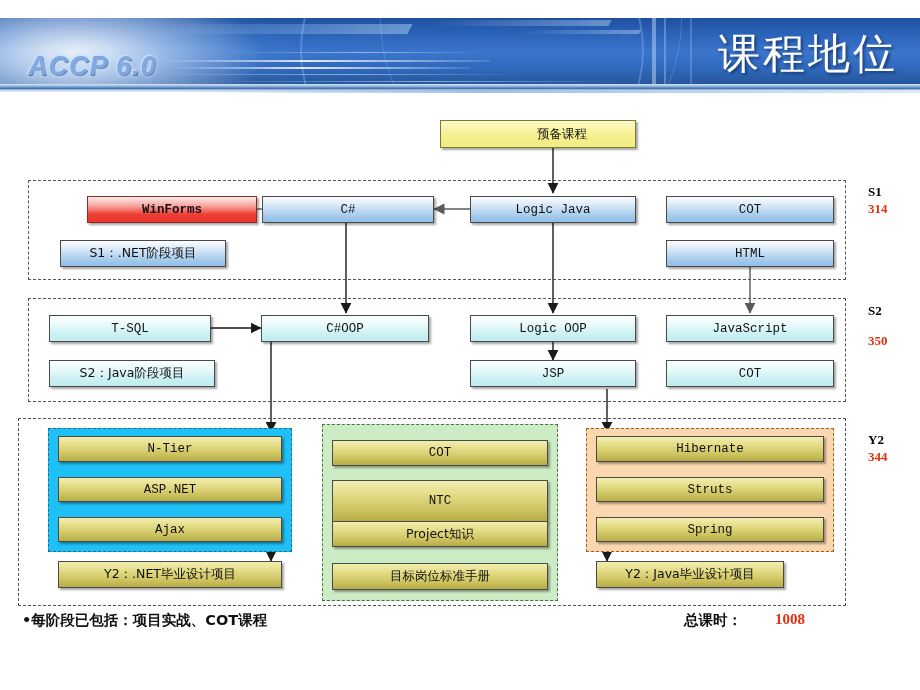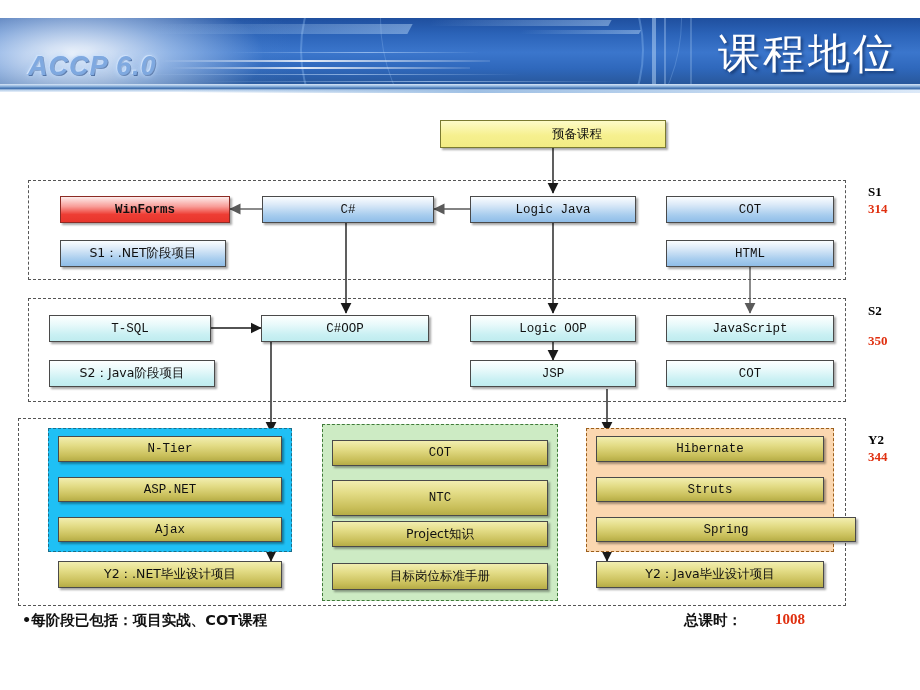--- a/index.html
+++ b/index.html
@@ -86,21 +86,21 @@
     border:1px solid #4a4a4a;
     display:flex;align-items:center;justify-content:center;
     font-family:"Liberation Mono", monospace;
     font-size:12.5px;color:#101010;
     box-shadow:2px 2px 2px rgba(0,0,0,0.35);
     white-space:nowrap;
   }
   .node.cjk{font-family:"DejaVu Sans", sans-serif;font-size:12.5px;}
 
   .n-yellow{background:linear-gradient(180deg,#fdfbc8 0%, #f6f08f 55%, #f2ec84 100%);border-color:#7a7a30;}
-  .n-red{background:linear-gradient(180deg,#fdeceb 0%, #f89d98 38%, #ee3d34 70%, #e8352c 100%);border-color:#8c2b24;font-weight:bold;}
+  .n-red{background:linear-gradient(180deg,#fdeceb 0%, #f89d98 38%, #ee3d34 70%, #e8352c 100%);border-color:#8c2b24;font-weight:bold;margin-left:27px;}
   .n-blue{background:linear-gradient(180deg,#fbfdff 0%, #dceaf8 30%, #a8cdee 72%, #8fbde8 100%);border-color:#4a4a4a;}
   .n-cyan{background:linear-gradient(180deg,#fdffff 0%, #eafafb 32%, #c9f0f3 75%, #bfecef 100%);border-color:#4a4a4a;}
   .n-olive{background:linear-gradient(180deg,#f2eeb0 0%, #e3dc86 35%, #c9bf5a 78%, #b5ac46 100%);border-color:#4a4a4a;}
 
   
   .grp{position:absolute;box-sizing:border-box;}
   .grp-blue{background:#1fc0f5;border:1.5px dashed #1a6f8c;}
   .grp-green{background:#cdebc4;border:1.5px dashed #3f7a3a;}
   .grp-peach{background:#fbd7b0;border:1.5px dashed #9c5f1c;}
 
@@ -182,21 +182,21 @@
       <path d="M271,462 L271,477" stroke="#1a1a1a" marker-end="url(#ah)"></path>
       <path d="M271,502 L271,517" stroke="#1a1a1a" marker-end="url(#ah)"></path>
       <path d="M271,542 L271,561" stroke="#1a1a1a" marker-end="url(#ah)"></path>
 
       <path d="M607,462 L607,477" stroke="#1a1a1a" marker-end="url(#ah)"></path>
       <path d="M607,502 L607,517" stroke="#1a1a1a" marker-end="url(#ah)"></path>
       <path d="M607,542 L607,561" stroke="#1a1a1a" marker-end="url(#ah)"></path>
     </g>
   </svg>
 
-  <div class="node n-yellow cjk" style="left:440px;top:120px;width:226px;height:28px;padding-left:48px;">预备课程</div>
+  <div class="node n-yellow cjk" style="left:440px;top:120px;width:196px;height:28px;padding-left:48px;">预备课程</div>
 
   <div class="stage-frame" style="left:28px;top:180px;width:818px;height:100px;"></div>
   <div class="stage-label" style="left:868px;top:184px;">S1</div>
   <div class="stage-hours" style="left:868px;top:201px;">314</div>
 
   <div class="node n-red" style="left:60px;top:196px;width:170px;height:27px;">WinForms</div>
   <div class="node n-blue" style="left:262px;top:196px;width:172px;height:27px;">C#</div>
   <div class="node n-blue" style="left:470px;top:196px;width:166px;height:27px;">Logic Java</div>
   <div class="node n-blue" style="left:666px;top:196px;width:168px;height:27px;">COT</div>
   <div class="node n-blue cjk" style="left:60px;top:240px;width:166px;height:27px;">S1：.NET阶段项目</div>
@@ -219,27 +219,27 @@
   <div class="stage-hours" style="left:868px;top:449px;">344</div>
 
   <div class="grp grp-blue" style="left:48px;top:428px;width:244px;height:124px;"></div>
   <div class="node n-olive" style="left:58px;top:436px;width:224px;height:26px;">N-Tier</div>
   <div class="node n-olive" style="left:58px;top:477px;width:224px;height:25px;">ASP.NET</div>
   <div class="node n-olive" style="left:58px;top:517px;width:224px;height:25px;">Ajax</div>
   <div class="node n-olive cjk" style="left:58px;top:561px;width:224px;height:27px;">Y2：.NET毕业设计项目</div>
 
   <div class="grp grp-green" style="left:322px;top:424px;width:236px;height:177px;"></div>
   <div class="node n-olive" style="left:332px;top:440px;width:216px;height:26px;">COT</div>
-  <div class="node n-olive" style="left:332px;top:480px;width:216px;height:36px;">NTC</div>
+  <div class="node n-olive" style="left:332px;top:480px;width:216px;height:42px;">NTC</div>
   <div class="node n-olive cjk" style="left:332px;top:521px;width:216px;height:26px;">Project知识</div>
   <div class="node n-olive cjk" style="left:332px;top:563px;width:216px;height:27px;">目标岗位标准手册</div>
 
   <div class="grp grp-peach" style="left:586px;top:428px;width:248px;height:124px;"></div>
   <div class="node n-olive" style="left:596px;top:436px;width:228px;height:26px;">Hibernate</div>
   <div class="node n-olive" style="left:596px;top:477px;width:228px;height:25px;">Struts</div>
-  <div class="node n-olive" style="left:596px;top:517px;width:260px;height:25px;">Spring</div>
-  <div class="node n-olive cjk" style="left:596px;top:561px;width:228px;height:27px;">Y2：Java毕业设计项目</div>
+  <div class="node n-olive" style="left:596px;top:517px;width:228px;height:25px;">Spring</div>
+  <div class="node n-olive cjk" style="left:596px;top:561px;width:188px;height:27px;">Y2：Java毕业设计项目</div>
 
 </div>
 
 <div class="footer-left">•每阶段已包括：项目实战、COT课程</div>
 <div class="footer-right-label">总课时：</div>
 <div class="footer-right-val">1008</div>
 
 </body></html>

